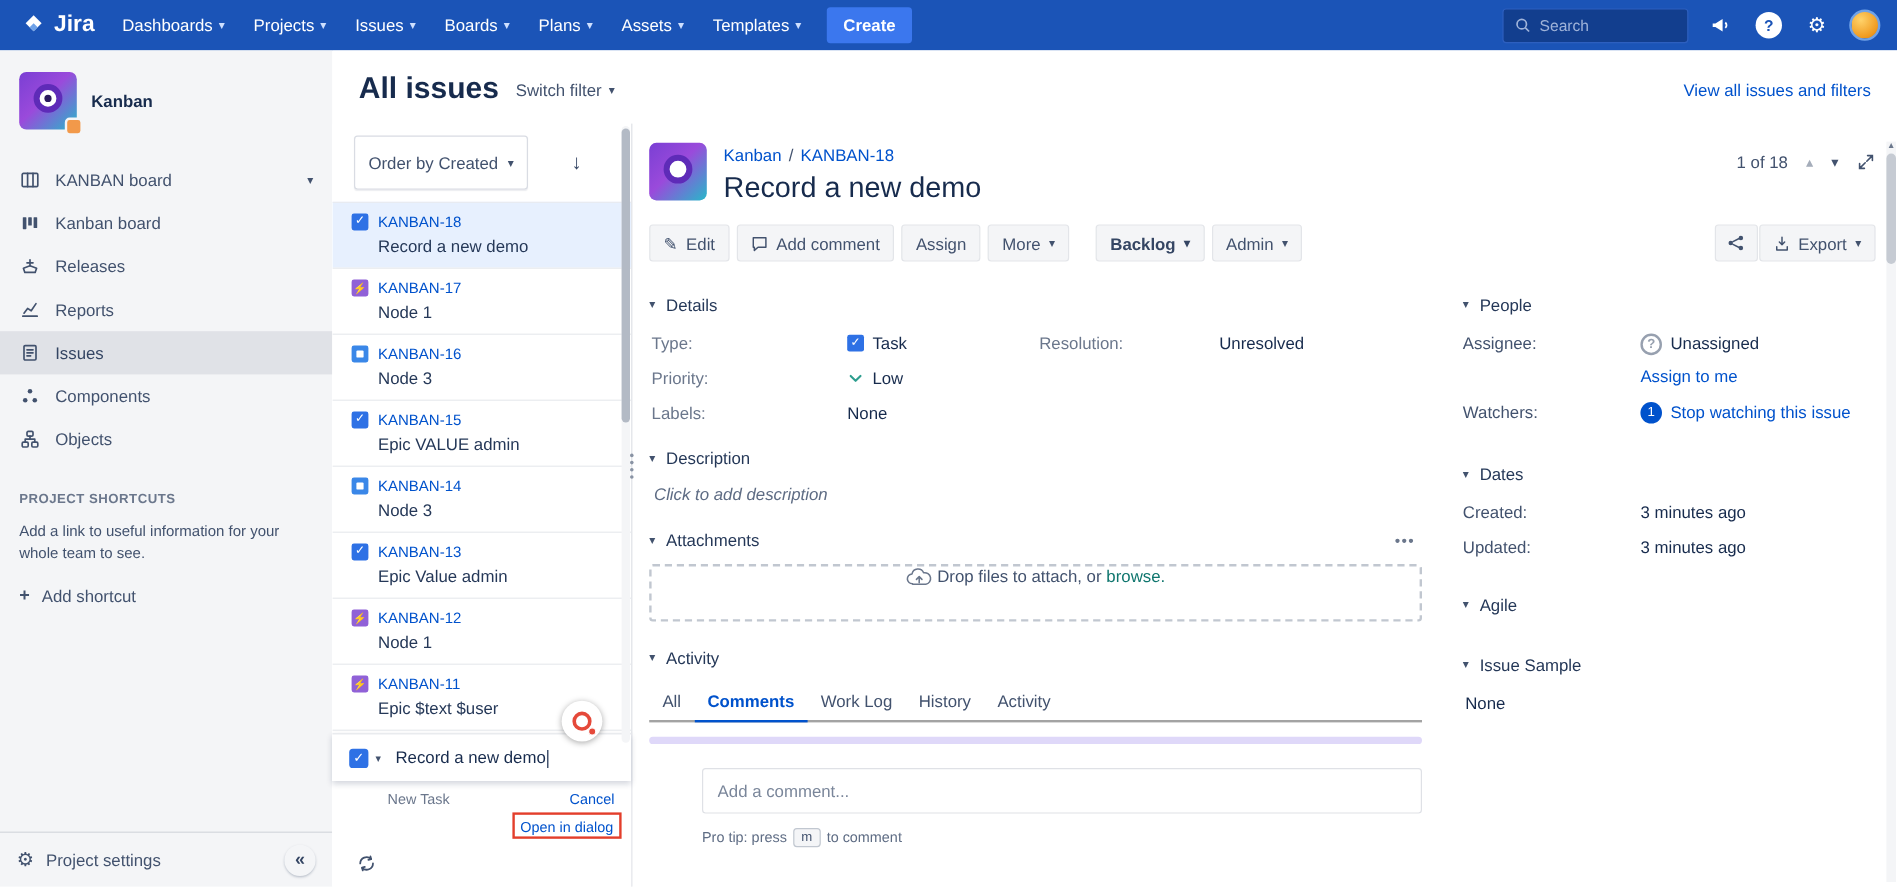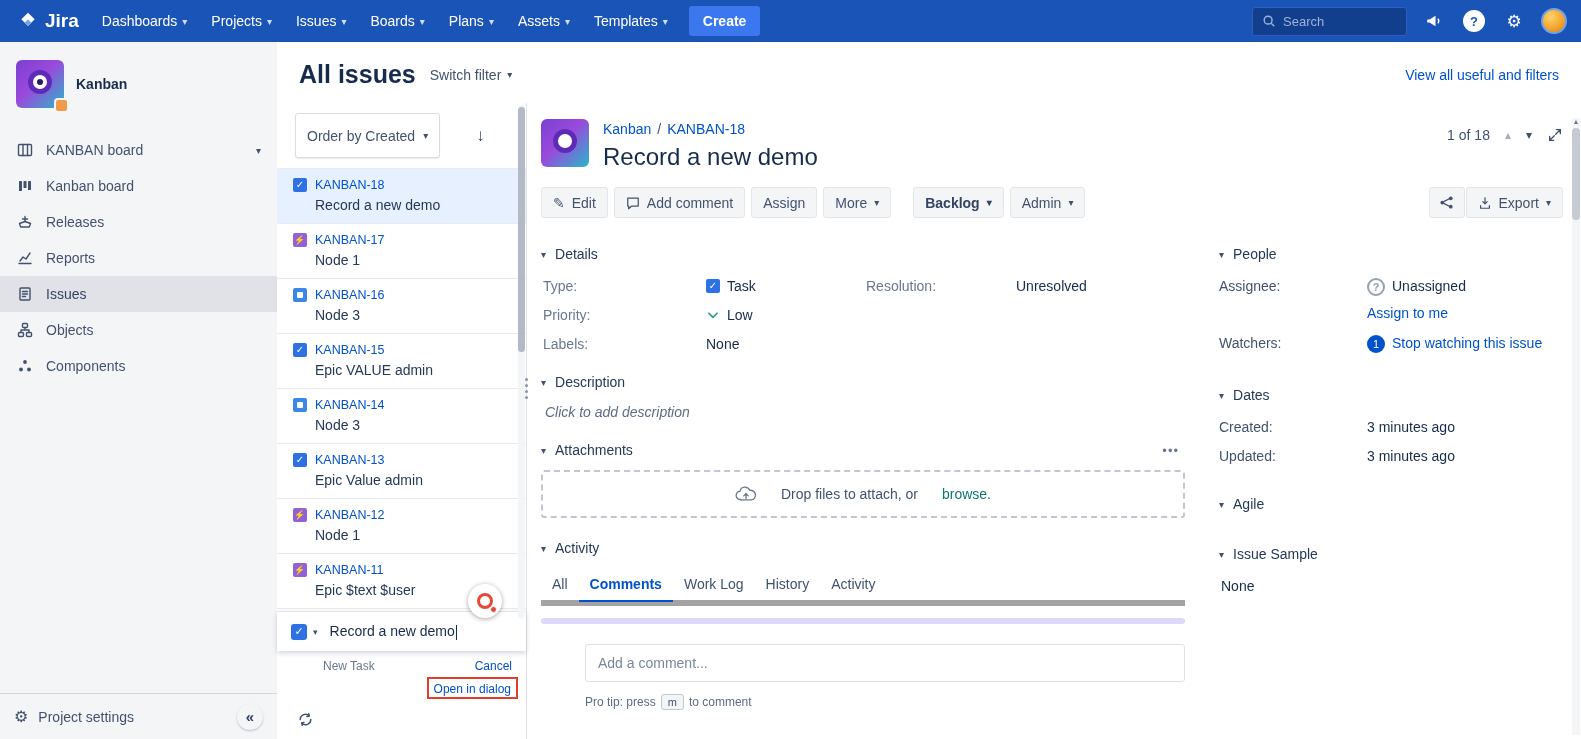--- a/index.html
+++ b/index.html
@@ -124,23 +124,23 @@
 .section{margin-top:22px}
 .sec-head{display:flex;align-items:center;gap:9px}
 .sec-chev{font-size:10px;color:#42526E;cursor:pointer}
 .sec-title{font-size:14px;font-weight:normal;color:#253858}
 .details-grid{display:grid;grid-template-columns:163px 160px 150px 1fr;row-gap:13px;margin:16px 0 0 2px;align-items:center}
 .dg-label{color:#6B778C}
 .dg-value{color:#172B4D;display:flex;align-items:center;gap:7px}
 .desc-placeholder{font-style:italic;color:#5E6C84;margin:14px 0 0 4px}
 .att-head{display:flex;align-items:center}
 .att-more{margin-left:auto;margin-right:6px;color:#6B778C;letter-spacing:1px;background:none;border:none;cursor:pointer;font-size:13px}
-.dropzone{margin-top:12px;border:2px dashed #C1C7D0;border-radius:3px;height:48px;display:flex;align-items:center;justify-content:center;gap:24px;color:#42526E}
+.dropzone{margin-top:12px;border:2px dashed #C1C7D0;border-radius:3px;height:48px;display:flex;align-items:flex-start;justify-content:center;gap:4px;color:#42526E}
 .dropzone a{color:#0f766e;text-decoration:none;cursor:pointer}
-.tabs{display:flex;margin-top:14px;border-bottom:6px solid #a3a3a3}
+.tabs{display:flex;margin-top:14px;border-bottom:2px solid #a3a3a3}
 .tab{padding:6px 11px 8px;color:#42526E;cursor:pointer;font-size:14px}
 .tab.active{color:#0052CC;font-weight:bold;border-bottom:2px solid #0052CC;margin-bottom:-2px}
 .lavender-bar{height:6px;background:#DFD8F9;border-radius:3px;margin-top:12px}
 .comment-area{margin:20px 0 0 44px}
 .comment-input{width:100%;height:38px;border:1px solid #DFE1E6;border-radius:3px;padding:0 12px;font-size:14px;color:#172B4D;font-family:inherit;outline:none}
 .comment-input::placeholder{color:#7A869A}
 .pro-tip{margin-top:12px;font-size:12px;color:#5E6C84;display:flex;align-items:center;gap:5px}
 .kbd{border:1px solid #C1C7D0;background:#F4F5F7;border-radius:3px;padding:1px 6px;font-size:11px;color:#42526E}
 
 .rp-section{margin-top:22px}
@@ -287,55 +287,63 @@
         <span class="s-icon">
             <svg class="stroke" width="16" height="16" viewBox="0 0 16 16">
               <rect x="3" y="2" width="10" height="12" rx="1"></rect>
               <path d="M5.5 5.5h5M5.5 8h5M5.5 10.5h3"></path>
             </svg>
           </span>
         <span class="grow">Issues</span>
       </div>
       <div class="sb-item">
         <span class="s-icon">
+            <svg width="16" height="16" viewBox="0 0 16 16" fill="#42526E">
+              <circle cx="8" cy="4" r="1.9"></circle>
+              <circle cx="4" cy="11.5" r="1.9"></circle>
+              <circle cx="12" cy="11.5" r="1.9"></circle>
+            </svg>
+          </span>
+        <span class="grow">Components</span>
+      </div>
+      <div class="sb-item">
+        <span class="s-icon">
             <svg class="stroke" width="16" height="16" viewBox="0 0 16 16">
               <rect x="5.5" y="1.5" width="5" height="4" rx="1"></rect>
               <rect x="1.5" y="10.5" width="5" height="4" rx="1"></rect>
               <rect x="9.5" y="10.5" width="5" height="4" rx="1"></rect>
               <path d="M8 5.5V8M4 10.5V8h8v2.5"></path>
             </svg>
           </span>
         <span class="grow">Objects</span>
       </div>
-      <div class="sb-item">
-        <span class="s-icon">
-            <svg width="16" height="16" viewBox="0 0 16 16" fill="#42526E">
-              <circle cx="8" cy="4" r="1.9"></circle>
-              <circle cx="4" cy="11.5" r="1.9"></circle>
-              <circle cx="12" cy="11.5" r="1.9"></circle>
-            </svg>
-          </span>
-        <span class="grow">Components</span>
-      </div>
     </nav>
+    <div class="sb-shortcuts">
+      <div class="sb-sc-title">PROJECT SHORTCUTS</div>
+      <div class="sb-sc-hint">Add a link to useful information for your whole team to see.</div>
+      <div class="sb-add">
+        <span class="plus">+</span>
+        <span>Add shortcut</span>
+      </div>
+    </div>
     <div class="sb-foot">
       <span class="gear">⚙</span>
       <span class="lbl">Project settings</span>
       <button class="collapse-btn">«</button>
     </div>
   </aside>
 
   <div class="main">
     <header class="page-header">
       <span class="page-title">All issues</span>
       <span class="switch-filter">
         <span>Switch filter</span>
         <span class="chev">▾</span>
       </span>
-      <a class="view-all">View all useful and filters</a>
+      <a class="view-all">View all issues and filters</a>
     </header>
 
     <div class="columns">
 
       <section class="list-col">
         <div class="list-toolbar">
           <button class="order-btn">
             <span>Order by Created</span>
             <span class="chev">▾</span>
           </button>

